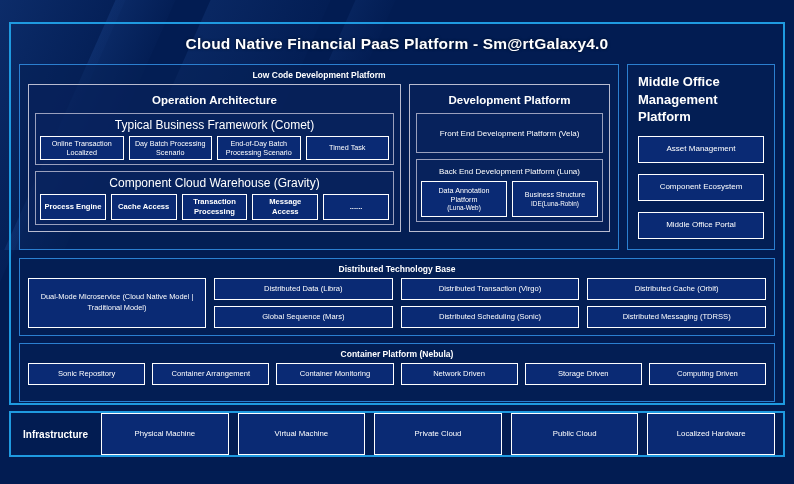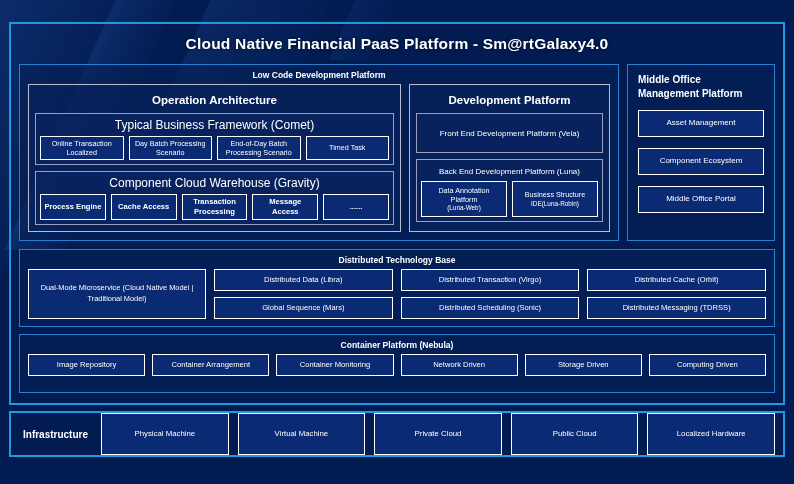--- a/index.html
+++ b/index.html
@@ -152,21 +152,21 @@
   .node .sub { font-size: 6.4px; display: block; }
 
   
   #middle-office {
     flex: 0 0 148px;
     padding: 8px 10px 10px;
     display: flex;
     flex-direction: column;
   }
   .mo-title {
-    font-size: 10px;
+    font-size: 13px;
     font-weight: bold;
     line-height: 1.35;
     margin-bottom: 10px;
   }
   .mo-list { display: flex; flex-direction: column; gap: 11px; }
   .mo-list .node { height: 27px; font-size: 8px; }
 
   
   #dtb { margin: 8px 8px 0; padding-bottom: 7px; }
   .dtb-body { display: flex; gap: 8px; padding: 0 8px; align-items: stretch; }
@@ -302,21 +302,21 @@
         <div class="node">Global Sequence (Mars)</div>
         <div class="node">Distributed Scheduling (Sonic)</div>
         <div class="node">Distributed Messaging (TDRSS)</div>
       </div>
     </div>
   </div>
 
   <div class="panel" id="container-platform">
     <div class="panel-title">Container Platform (Nebula)</div>
     <div class="cp-row">
-      <div class="node">Image Repository</div>
+      <div class="node">Sonic Repository</div>
       <div class="node">Container Arrangement</div>
       <div class="node">Container Monitoring</div>
       <div class="node">Network Driven</div>
       <div class="node">Storage Driven</div>
       <div class="node">Computing Driven</div>
     </div>
   </div>
 
 </div>
 

